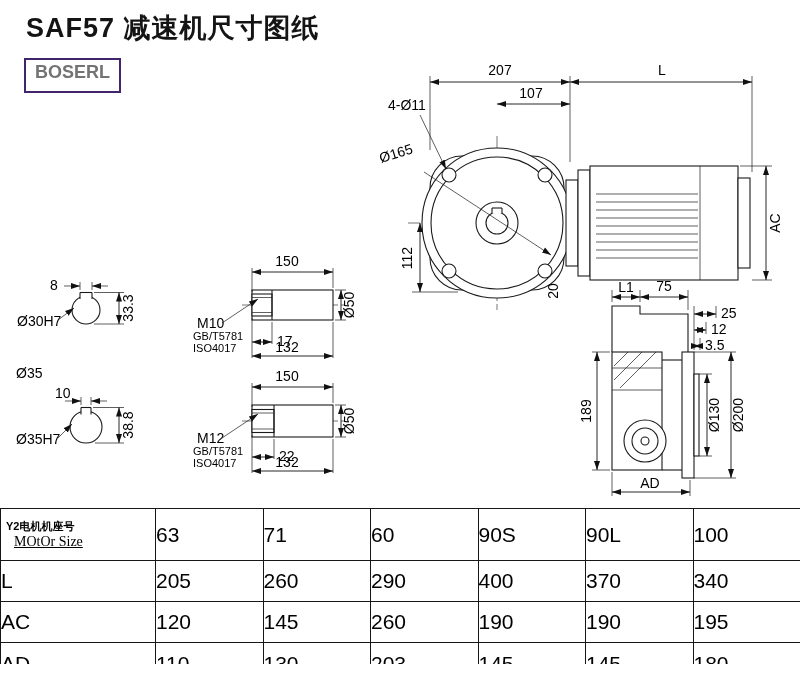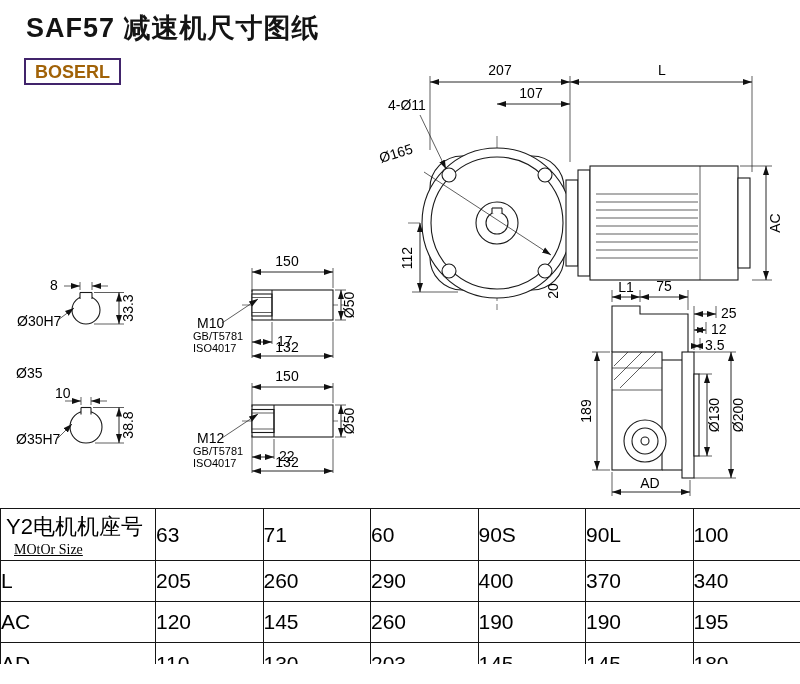--- a/index.html
+++ b/index.html
@@ -6,43 +6,43 @@
   .page{
     position:relative;width:800px;height:664px;background:#fff;overflow:hidden;
     font-family:"Liberation Sans",sans-serif;color:#000;
   }
   .title{
     position:absolute;top:10px;left:26px;margin:0;
     font-size:27px;font-weight:bold;color:#141414;letter-spacing:1px;
   }
   .logo{
     position:absolute;top:58px;left:24px;
-    border:2px solid #41246b;color:#a16207;background:#fff;
-    font-size:18px;font-weight:bold;padding:1px 9px 0 9px;line-height:22px;
+    border:2px solid #41246b;color:#737373;background:#fff;
+    font-size:18px;font-weight:bold;padding:1px 9px 8px 9px;line-height:22px;
   }
   svg.drawing{position:absolute;top:0;left:0;}
   .ln{stroke:#1a1a1a;stroke-width:1.1;fill:none;}
   .thin{stroke:#1a1a1a;stroke-width:0.7;fill:none;}
   .cl{stroke:#1a1a1a;stroke-width:0.6;stroke-dasharray:12 3 3 3;fill:none;}
   .dl{stroke:#111;stroke-width:0.9;fill:none;marker-start:url(#arr);marker-end:url(#arr);}
   .ldr{marker-end:url(#arr);}
   .white{fill:#fff;}
   text.d{font-family:"Liberation Sans",sans-serif;font-size:14px;fill:#000;}
   text.small{font-size:11px;}
   
   table.dim-table{
     position:absolute;top:508px;left:0;width:800px;height:176px;
     border-collapse:collapse;table-layout:fixed;background:#fff;
   }
   table.dim-table td, table.dim-table th{
     border:1px solid #161616;text-align:left;vertical-align:middle;
     font-size:21px;font-weight:normal;padding:0;color:#000;
   }
   table.dim-table th.hdr{text-align:left;padding-left:5px;}
-  .cn{display:block;font-size:22px;font-weight:normal;}
+  .cn{display:block;font-size:11px;font-weight:bold;}
   .en{display:block;font-size:14px;text-decoration:underline;padding-left:8px;font-family:Liberation Serif, serif;}
 </style>
 </head>
 <body>
 
 <div class="page">
 
   <h1 class="title">SAF57 减速机尺寸图纸</h1>
   <div class="logo">BOSERL</div>
 

